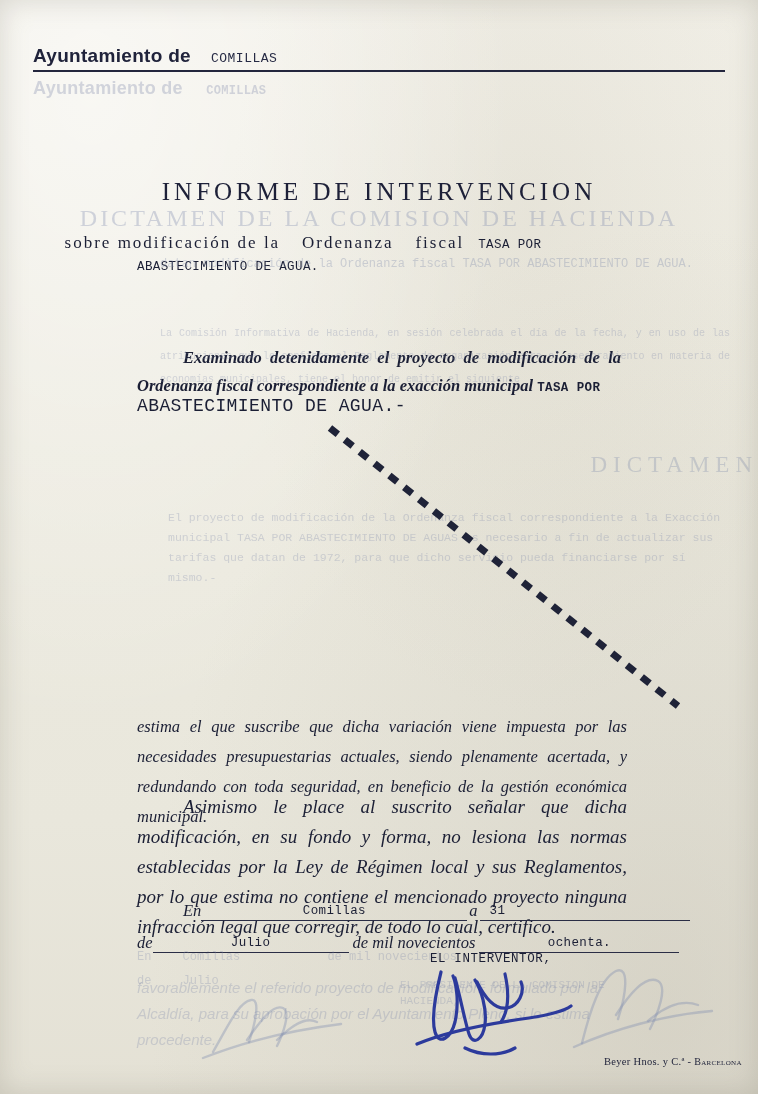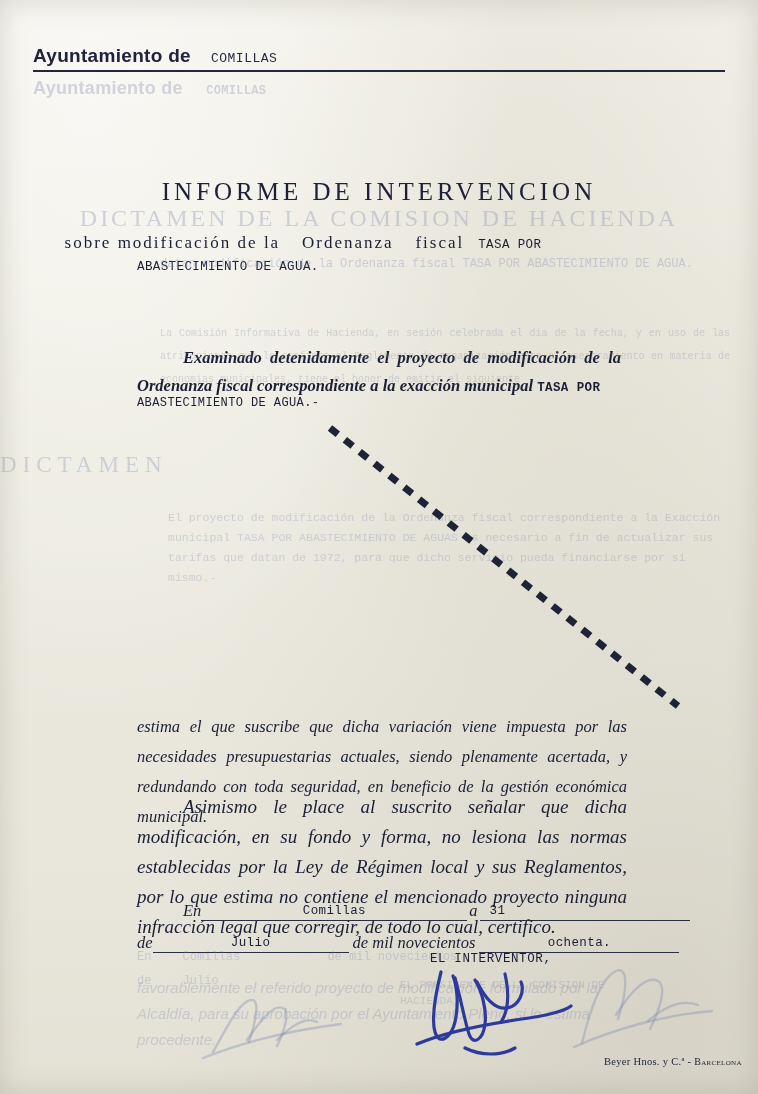--- a/index.html
+++ b/index.html
@@ -145,21 +145,21 @@
     line-height: 28px;
     text-align: justify;
     font-weight: bold;
   }
   .body-1 .mono { font-style: normal; }
   .body-1b {
     position: absolute;
     left: 137px;
     top: 396px;
     font-family: "Liberation Mono", monospace;
-    font-size: 12px;
+    font-size: 18px;
     letter-spacing: 0.4px;
   }
 
   .body-2 {
     position: absolute;
     left: 137px;
     top: 712px;
     width: 490px;
     font-size: 16.5px;
     font-style: italic;
@@ -187,21 +187,21 @@
     font-size: 10px;
     line-height: 23px;
     color: rgba(128,140,172,0.30);
     text-align: justify;
   }
   .ghost-dictamen {
     position: absolute;
     left: 0;
     top: 452px;
     width: 758px;
-    text-align: left;
+    text-align: right;
     font-family: "Liberation Serif", serif;
     font-size: 23px;
     letter-spacing: 6px;
     color: rgba(128,140,172,0.32);
   }
   .ghost-block2 {
     position: absolute;
     left: 168px;
     top: 508px;
     width: 560px;

